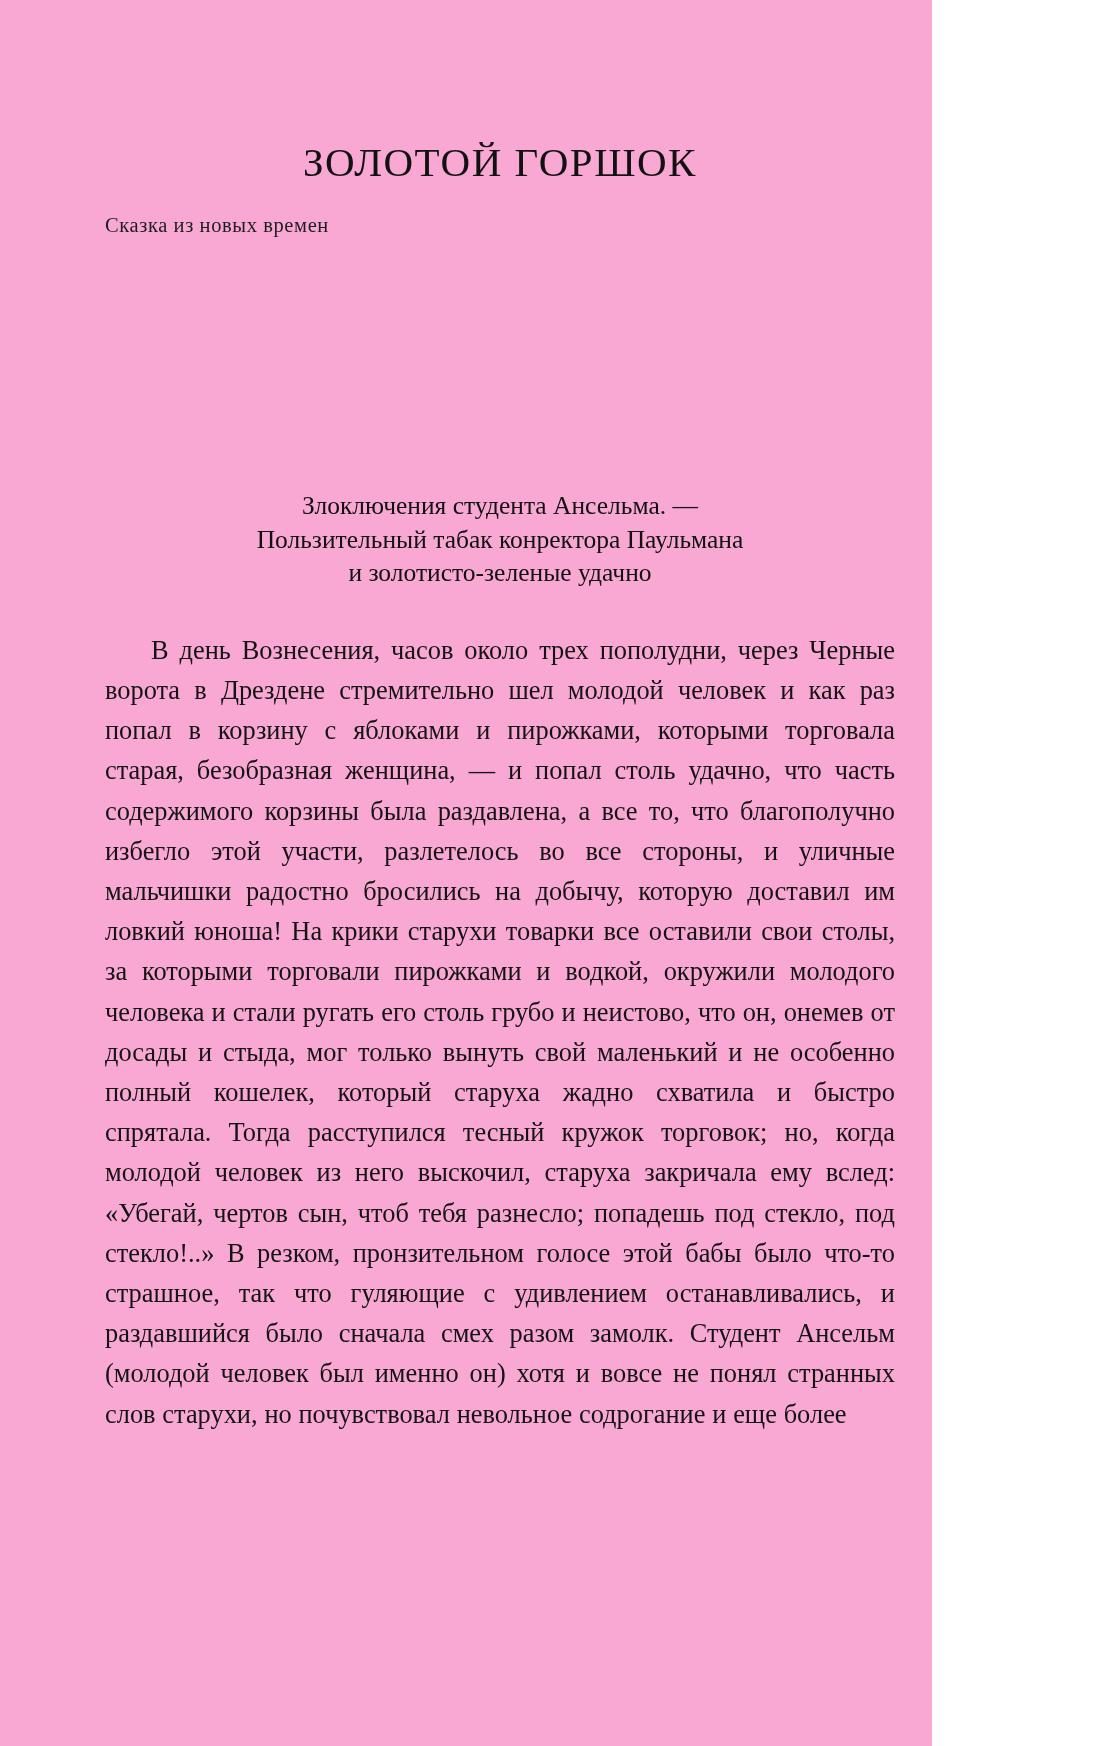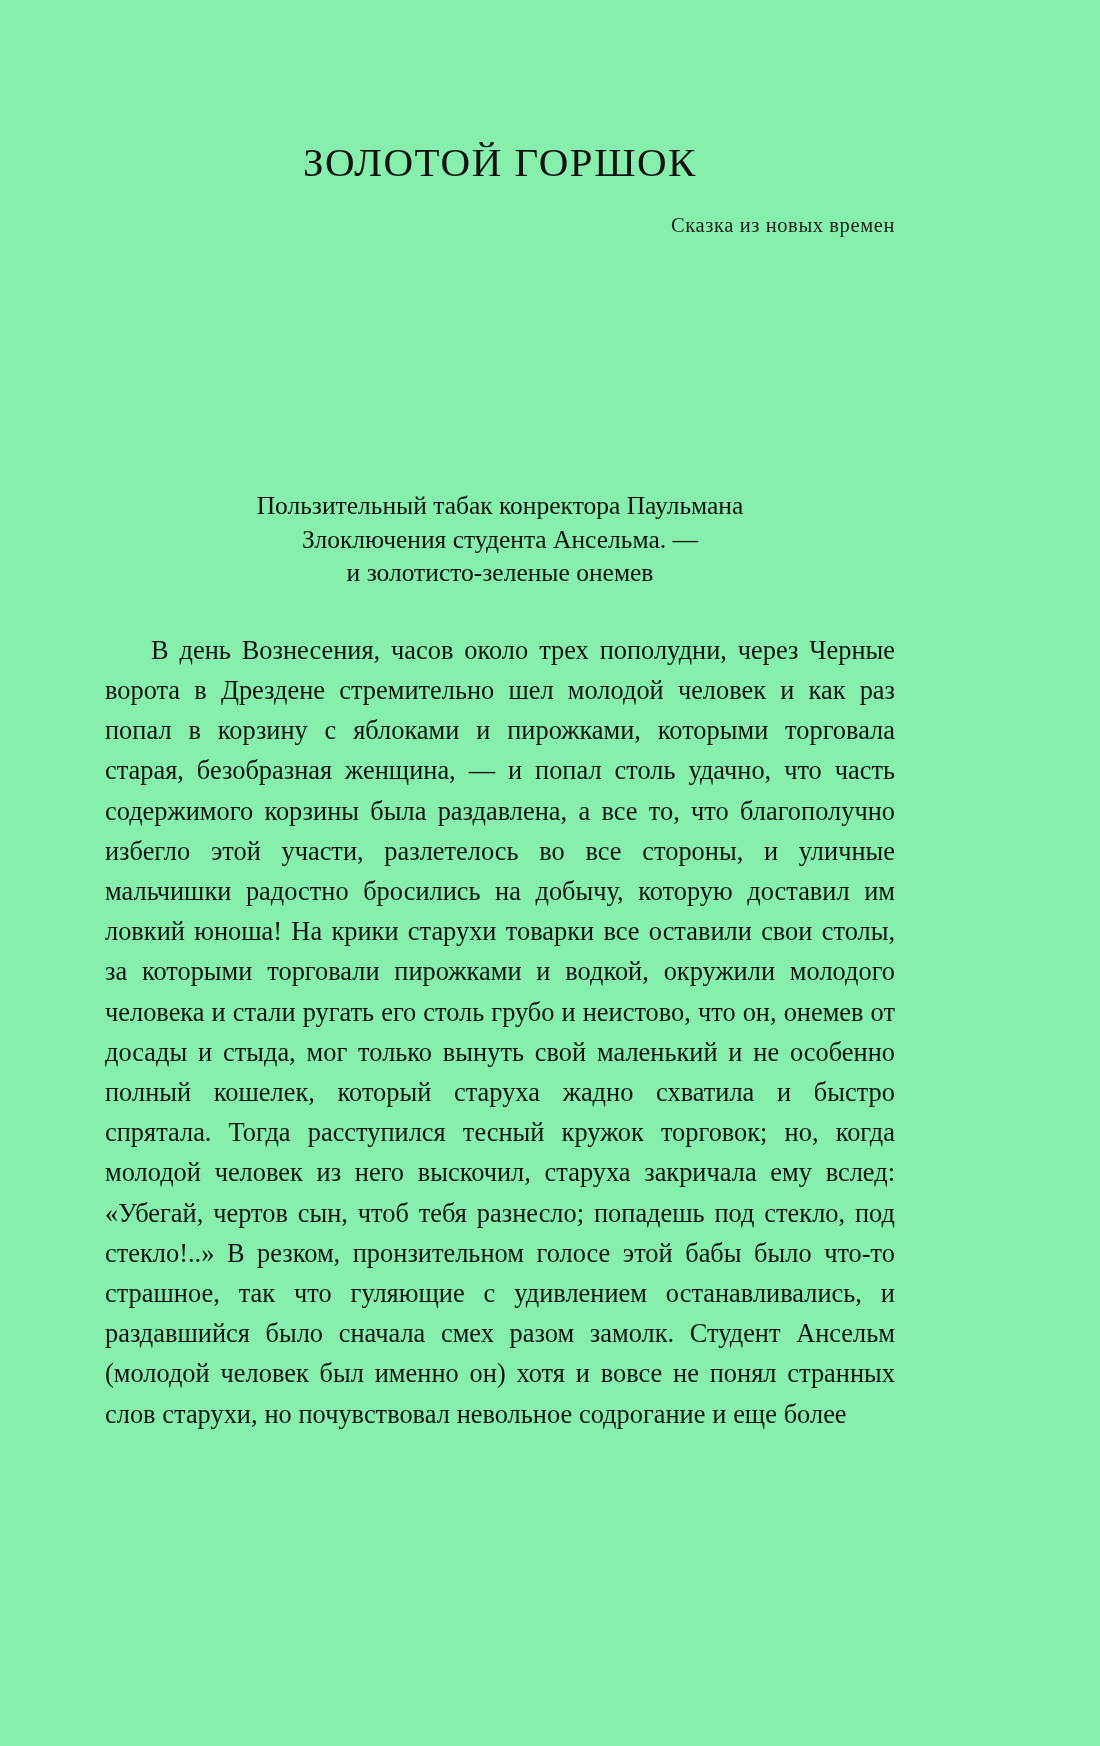--- a/index.html
+++ b/index.html
@@ -9,44 +9,44 @@
   }
   body {
     width: 1100px;
     height: 1746px;
     font-family: "Liberation Serif", "DejaVu Serif", serif;
     color: #1a1a1a;
     position: relative;
     overflow: hidden;
   }
   .page {
-    width: 1100px;
+    width: 932px;
     height: 1746px;
-    background: #86efac;
+    background: #f9a8d4;
     position: relative;
     box-sizing: border-box;
   }
   .content {
     position: absolute;
     left: 105px;
     top: 0;
     width: 790px;
   }
   .book-title {
     text-align: center;
     font-size: 41px;
     letter-spacing: 1.5px;
     font-weight: 400;
     color: #121212;
     margin-top: 138px;
     line-height: 1.18;
     font-family: "Liberation Serif", "DejaVu Serif", serif;
   }
   .book-subtitle {
-    text-align: right;
+    text-align: left;
     font-size: 20.5px;
     letter-spacing: 0.6px;
     color: #1e1e1e;
     margin-top: 20px;
     font-weight: 400;
   }
   .vigilia-block {
     margin-top: 252px;
     text-align: center;
   }
@@ -88,23 +88,23 @@
 
 <div class="page">
   <div class="content">
 
     <h1 class="book-title">ЗОЛОТОЙ ГОРШОК</h1>
 
     <div class="book-subtitle">Сказка из новых времен</div>
 
     <div class="vigilia-block">
       <div class="vigilia-sub">
+        <span class="ln">Злоключения студента Ансельма. —</span>
         <span class="ln">Пользительный табак конректора Паульмана</span>
-        <span class="ln">Злоключения студента Ансельма. —</span>
-        <span class="ln">и золотисто-зеленые онемев</span>
+        <span class="ln">и золотисто-зеленые удачно</span>
       </div>
     </div>
 
     <div class="body-text">
       <p>В день Вознесения, часов около трех пополудни, через Черные ворота в Дрездене стремительно шел молодой человек и как раз попал в корзину с яблоками и пирожками, которыми торговала старая, безобразная женщина, — и попал столь удачно, что часть содержимого корзины была раздавлена, а все то, что благополучно избегло этой участи, разлетелось во все стороны, и уличные мальчишки радостно бросились на добычу, которую доставил им ловкий юноша! На крики старухи товарки все оставили свои столы, за которыми торговали пирожками и водкой, окружили молодого человека и стали ругать его столь грубо и неистово, что он, онемев от досады и стыда, мог только вынуть свой маленький и не особенно полный кошелек, который старуха жадно схватила и быстро спрятала. Тогда расступился тесный кружок торговок; но, когда молодой человек из него выскочил, старуха закричала ему вслед: «Убегай, чертов сын, чтоб тебя разнесло; попадешь под стекло, под стекло!..» В резком, пронзительном голосе этой бабы было что-то страшное, так что гуляющие с удивлением останавливались, и раздавшийся было сначала смех разом замолк. Студент Ансельм (молодой человек был именно он) хотя и вовсе не понял странных слов старухи, но почувствовал невольное содрогание и еще более</p>
     </div>
 
   </div>
 </div>
 

